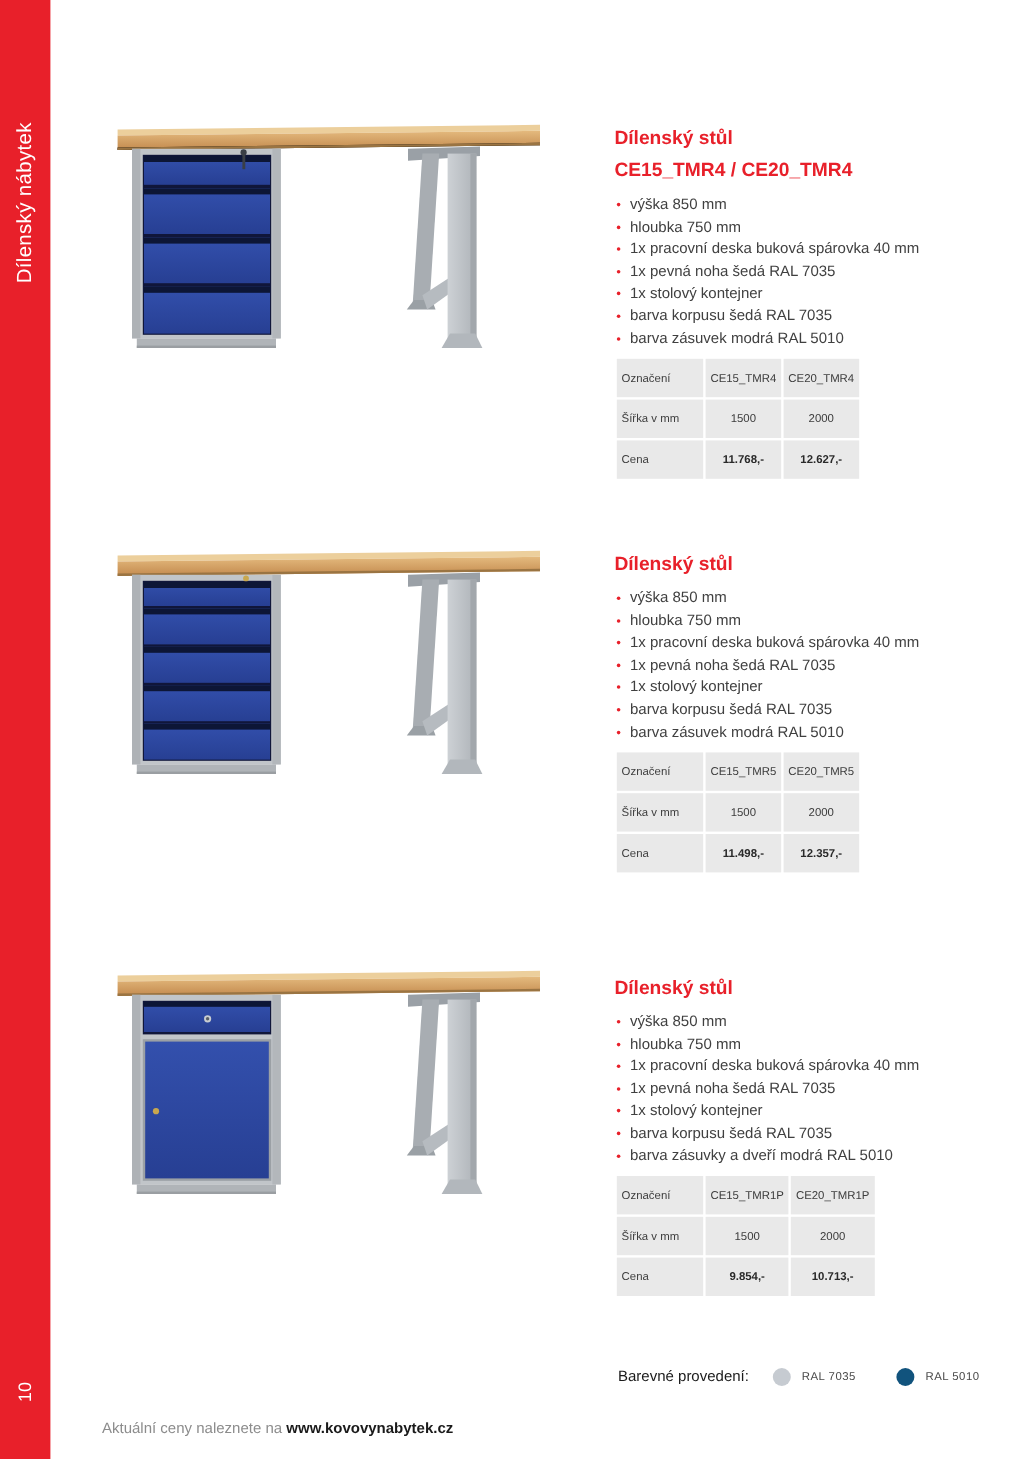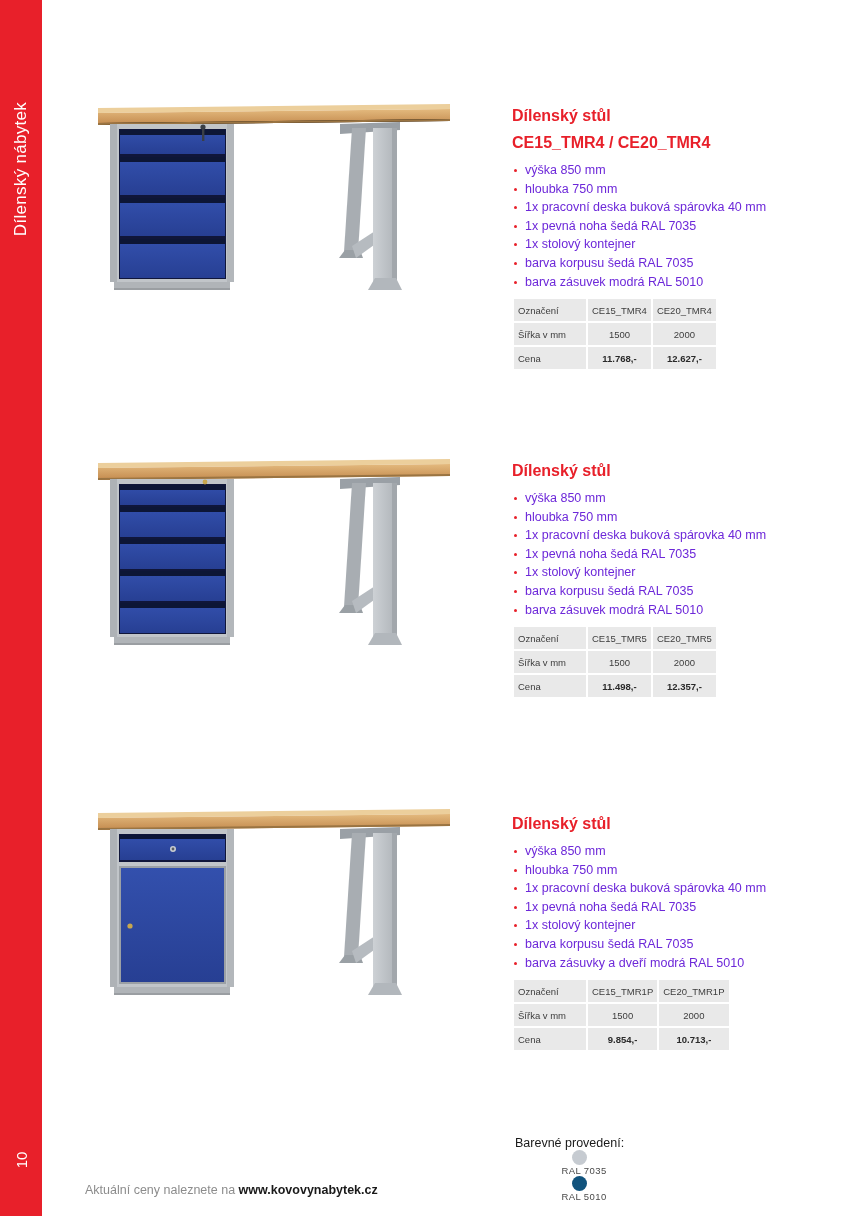--- a/index.html
+++ b/index.html
@@ -13,32 +13,32 @@
   .page-number{position:absolute;left:21px;top:1160px;transform:translate(-50%,-50%) rotate(-90deg);
     white-space:nowrap;color:#fff;font-size:15px;}
 
   
   .pimg{position:absolute;left:90px;width:370px;height:200px;}
 
   
   .pinfo{position:absolute;left:512px;width:340px;}
   .ptitle{font-size:16px;font-weight:bold;color:#e8202a;line-height:27px;}
   .specs{list-style:none;margin:5px 0 0 0;padding:0;}
-  .specs li{position:relative;font-size:12.5px;line-height:18.6px;color:#6d28d9;padding-left:13px;}
+  .specs li{position:relative;font-size:12.5px;line-height:18.6px;color:#404040;padding-left:13px;}
   .specs li::before{content:"";position:absolute;left:2px;top:8px;width:3px;height:3px;background:#e8202a;border-radius:50%;}
 
   
   table.price{border-collapse:separate;border-spacing:2px;margin-top:6px;}
-  table.price td{background:#e9e9e9;height:22px;font-size:9.5px;color:#3d3d3d;padding:1px 4px;vertical-align:middle;}
+  table.price td{background:#e9e9e9;height:32px;font-size:9.5px;color:#3d3d3d;padding:1px 4px;vertical-align:middle;}
   td.c1{width:72px;text-align:left;padding-left:7px;}
   td.c2,td.c3{width:58px;text-align:center;}
   tr.price-row td.c2,tr.price-row td.c3{font-weight:bold;color:#2a2a2a;}
 
   
-  .legend{position:absolute;left:515px;top:1136px;height:22px;display:flex;align-items:center;flex-direction:column;}
+  .legend{position:absolute;left:515px;top:1136px;height:22px;display:flex;align-items:center;}
   .legend-label{font-size:12.5px;color:#1a1a1a;margin-right:20px;}
   .swatch{width:15px;height:15px;border-radius:50%;flex:0 0 auto;}
   .swatch-name{font-size:9.5px;color:#4a4a4a;letter-spacing:.4px;margin-left:9px;}
   .swatch-gap{width:34px;flex:0 0 auto;}
 
   
   .footer{position:absolute;left:85px;top:1183px;font-size:12.5px;color:#8c8c8c;}
   .footer b{color:#1a1a1a;}
 </style>
 </head>

